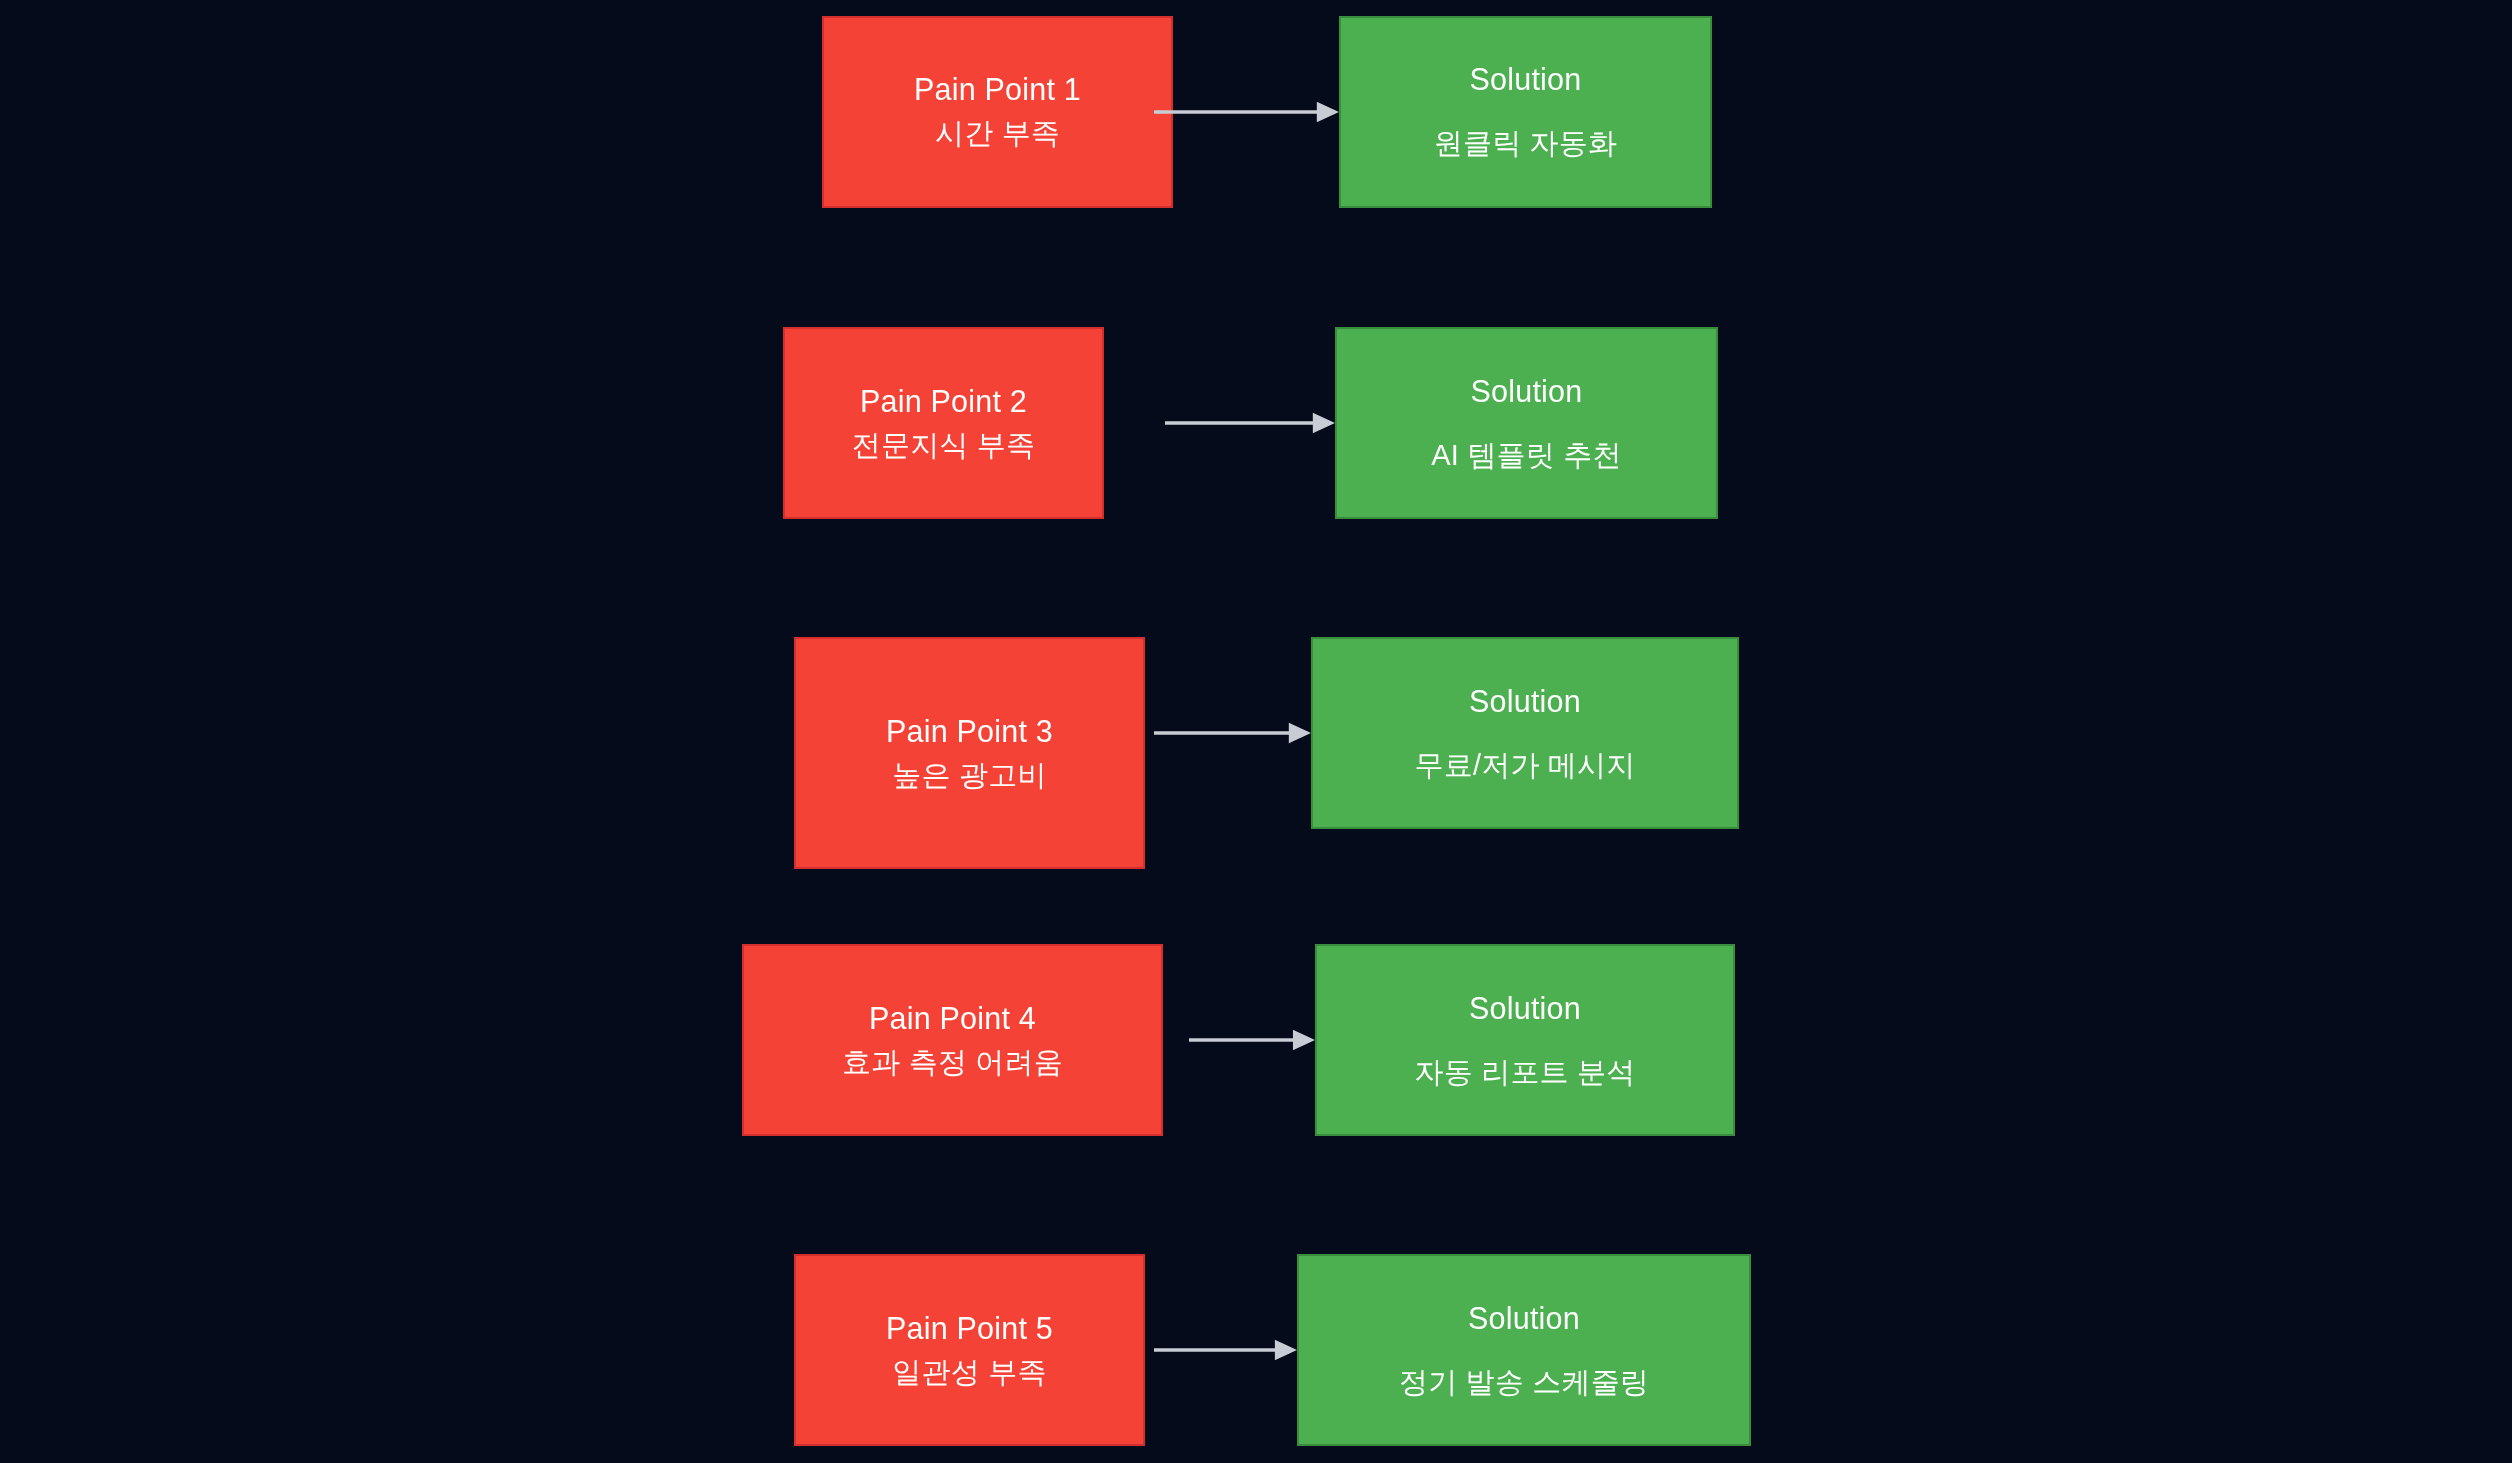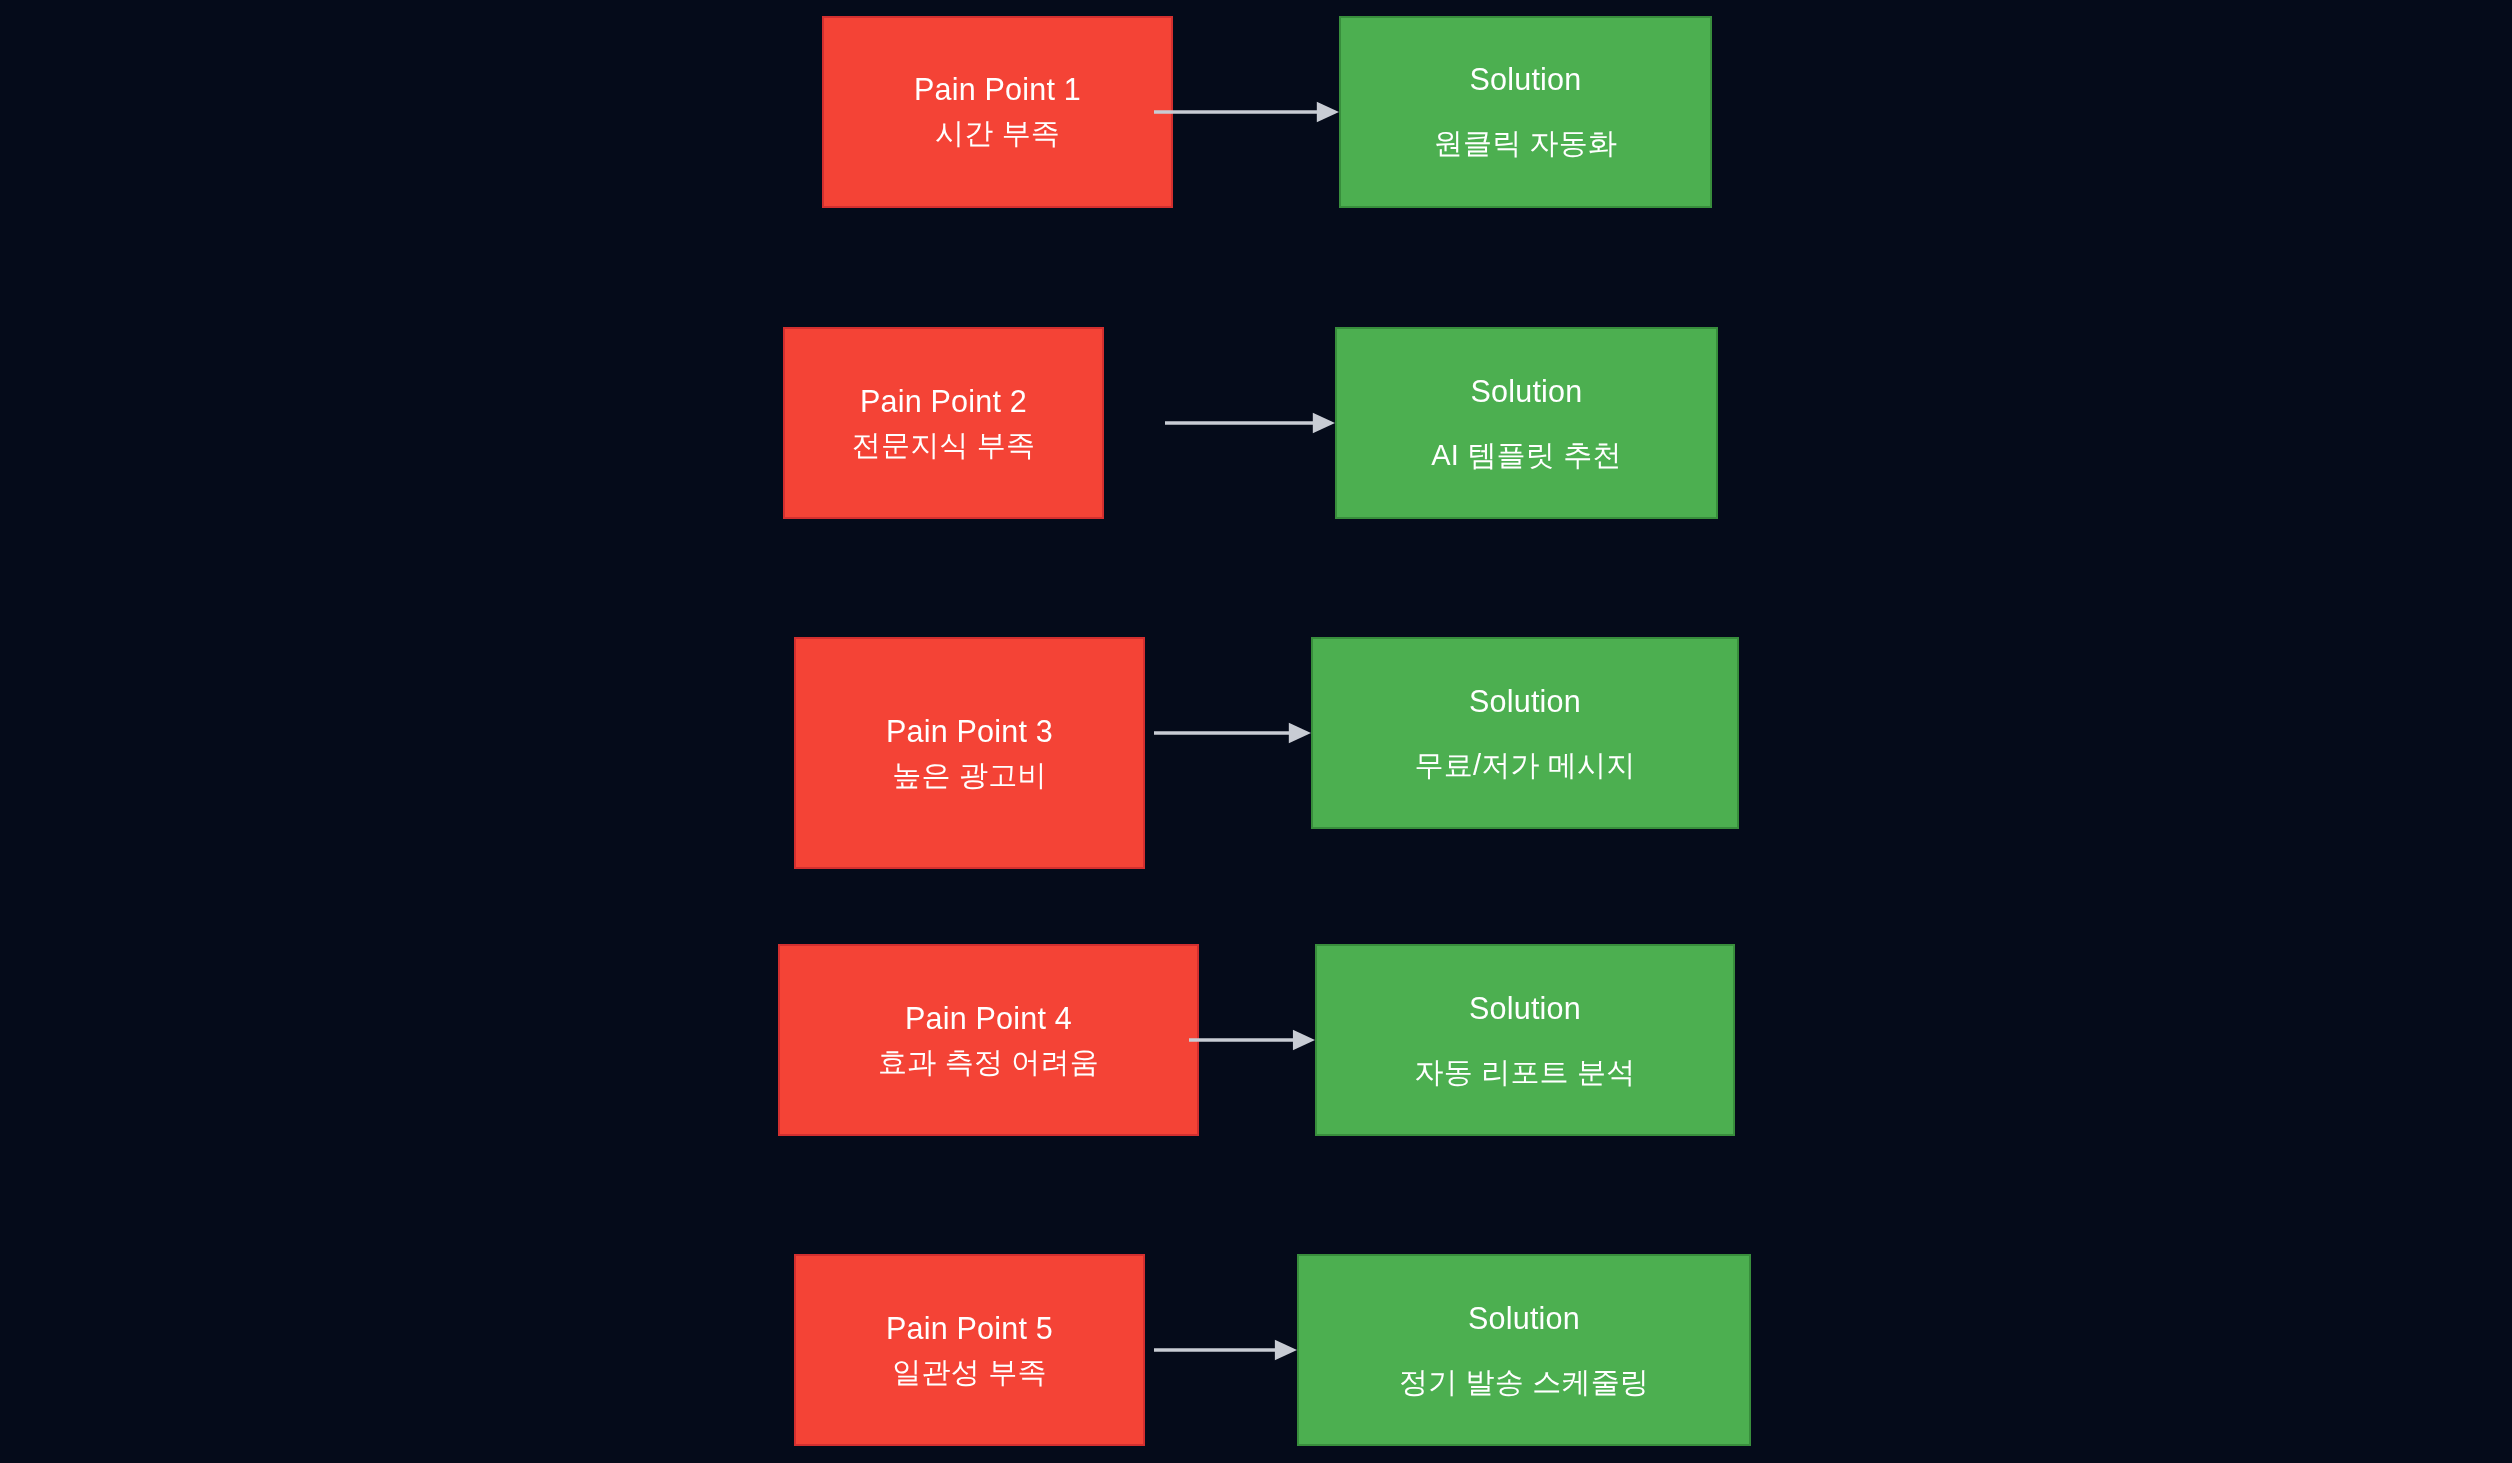--- a/index.html
+++ b/index.html
@@ -128,21 +128,21 @@
         <polygon points="146,4 170,15 146,26" fill="#c8ccd4"></polygon>
       </svg>
     </div>
     <div class="node-box node-solution" style="left:1311px; top:637px; width:428px; height:192px;">
       <span class="node-title">Solution</span>
       <span class="node-subtitle">무료/저가 메시지</span>
     </div>
   </div>
 
   <div class="flow-row" style="top:0;">
-    <div class="node-box node-pain" style="left:778px; top:944px; width:421px; height:192px;">
+    <div class="node-box node-pain" style="left:742px; top:944px; width:421px; height:192px;">
       <span class="node-title">Pain Point 4</span>
       <span class="node-subtitle">효과 측정 어려움</span>
     </div>
     <div class="flow-arrow" style="left:1189px; top:1026px; width:126px;">
       <svg viewBox="0 0 137 30" preserveAspectRatio="none">
         <line x1="0" y1="15" x2="115" y2="15" stroke="#c8ccd4" stroke-width="4"></line>
         <polygon points="113,4 137,15 113,26" fill="#c8ccd4"></polygon>
       </svg>
     </div>
     <div class="node-box node-solution" style="left:1315px; top:944px; width:420px; height:192px;">

